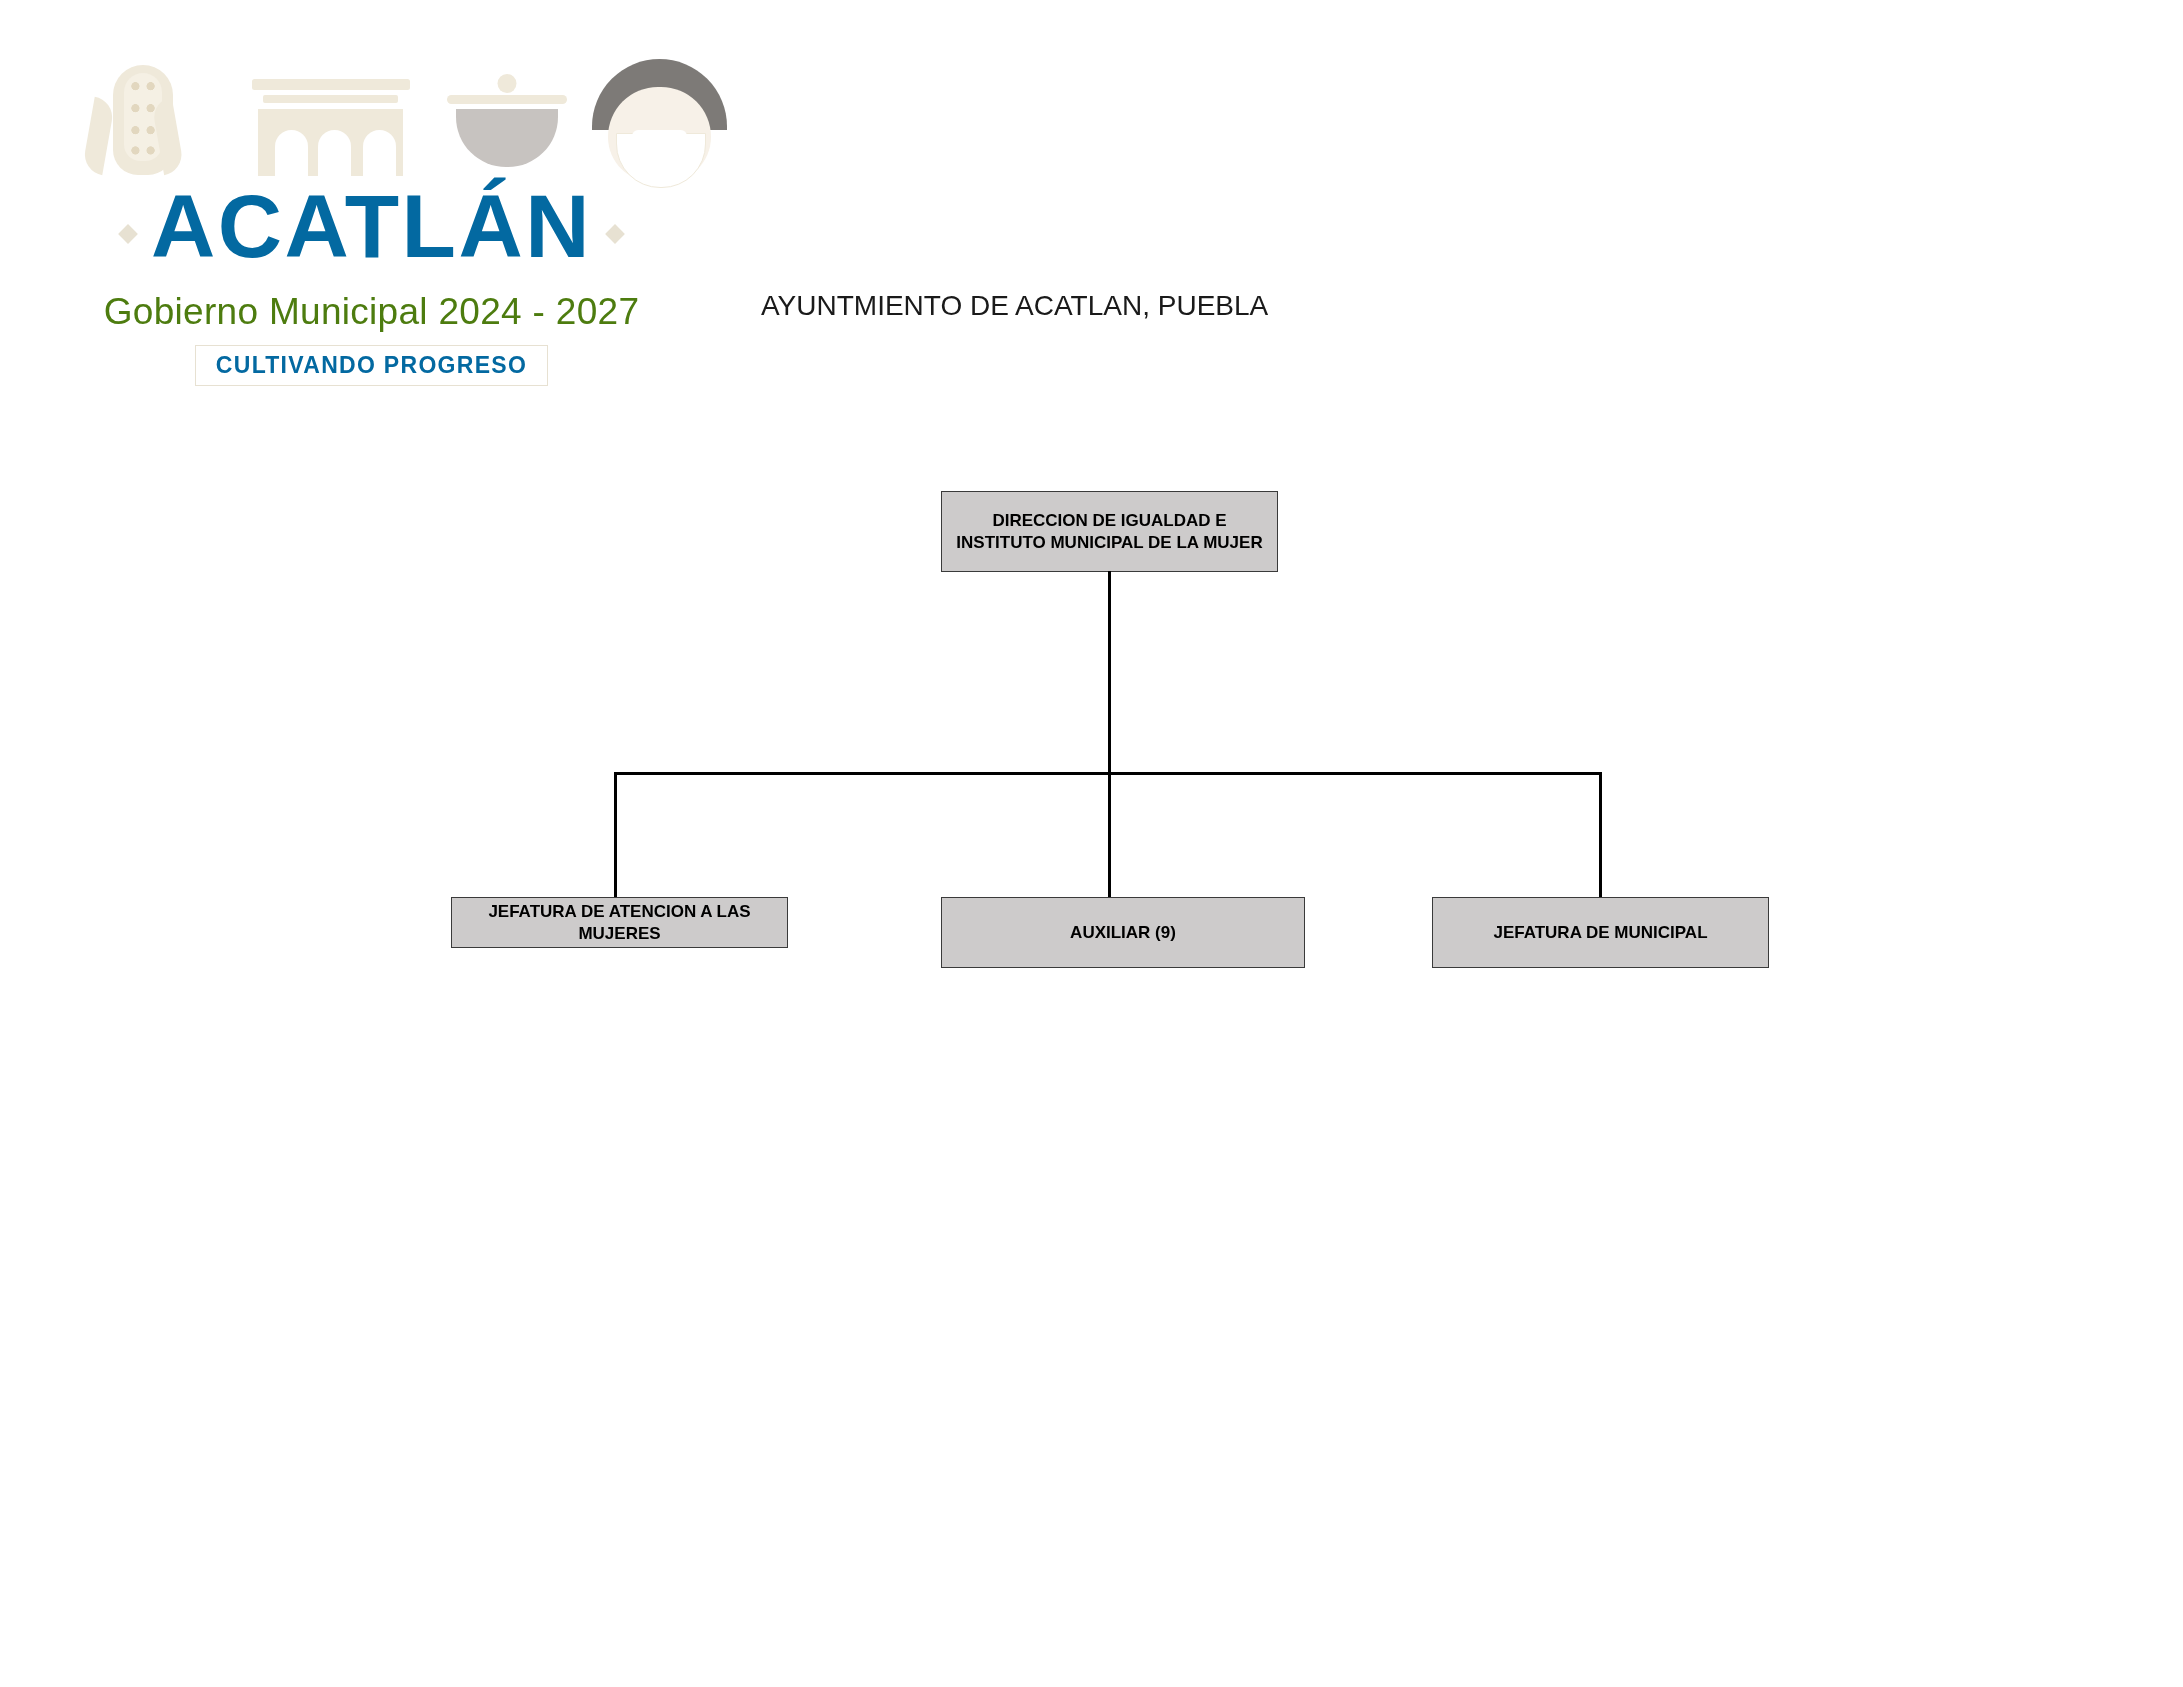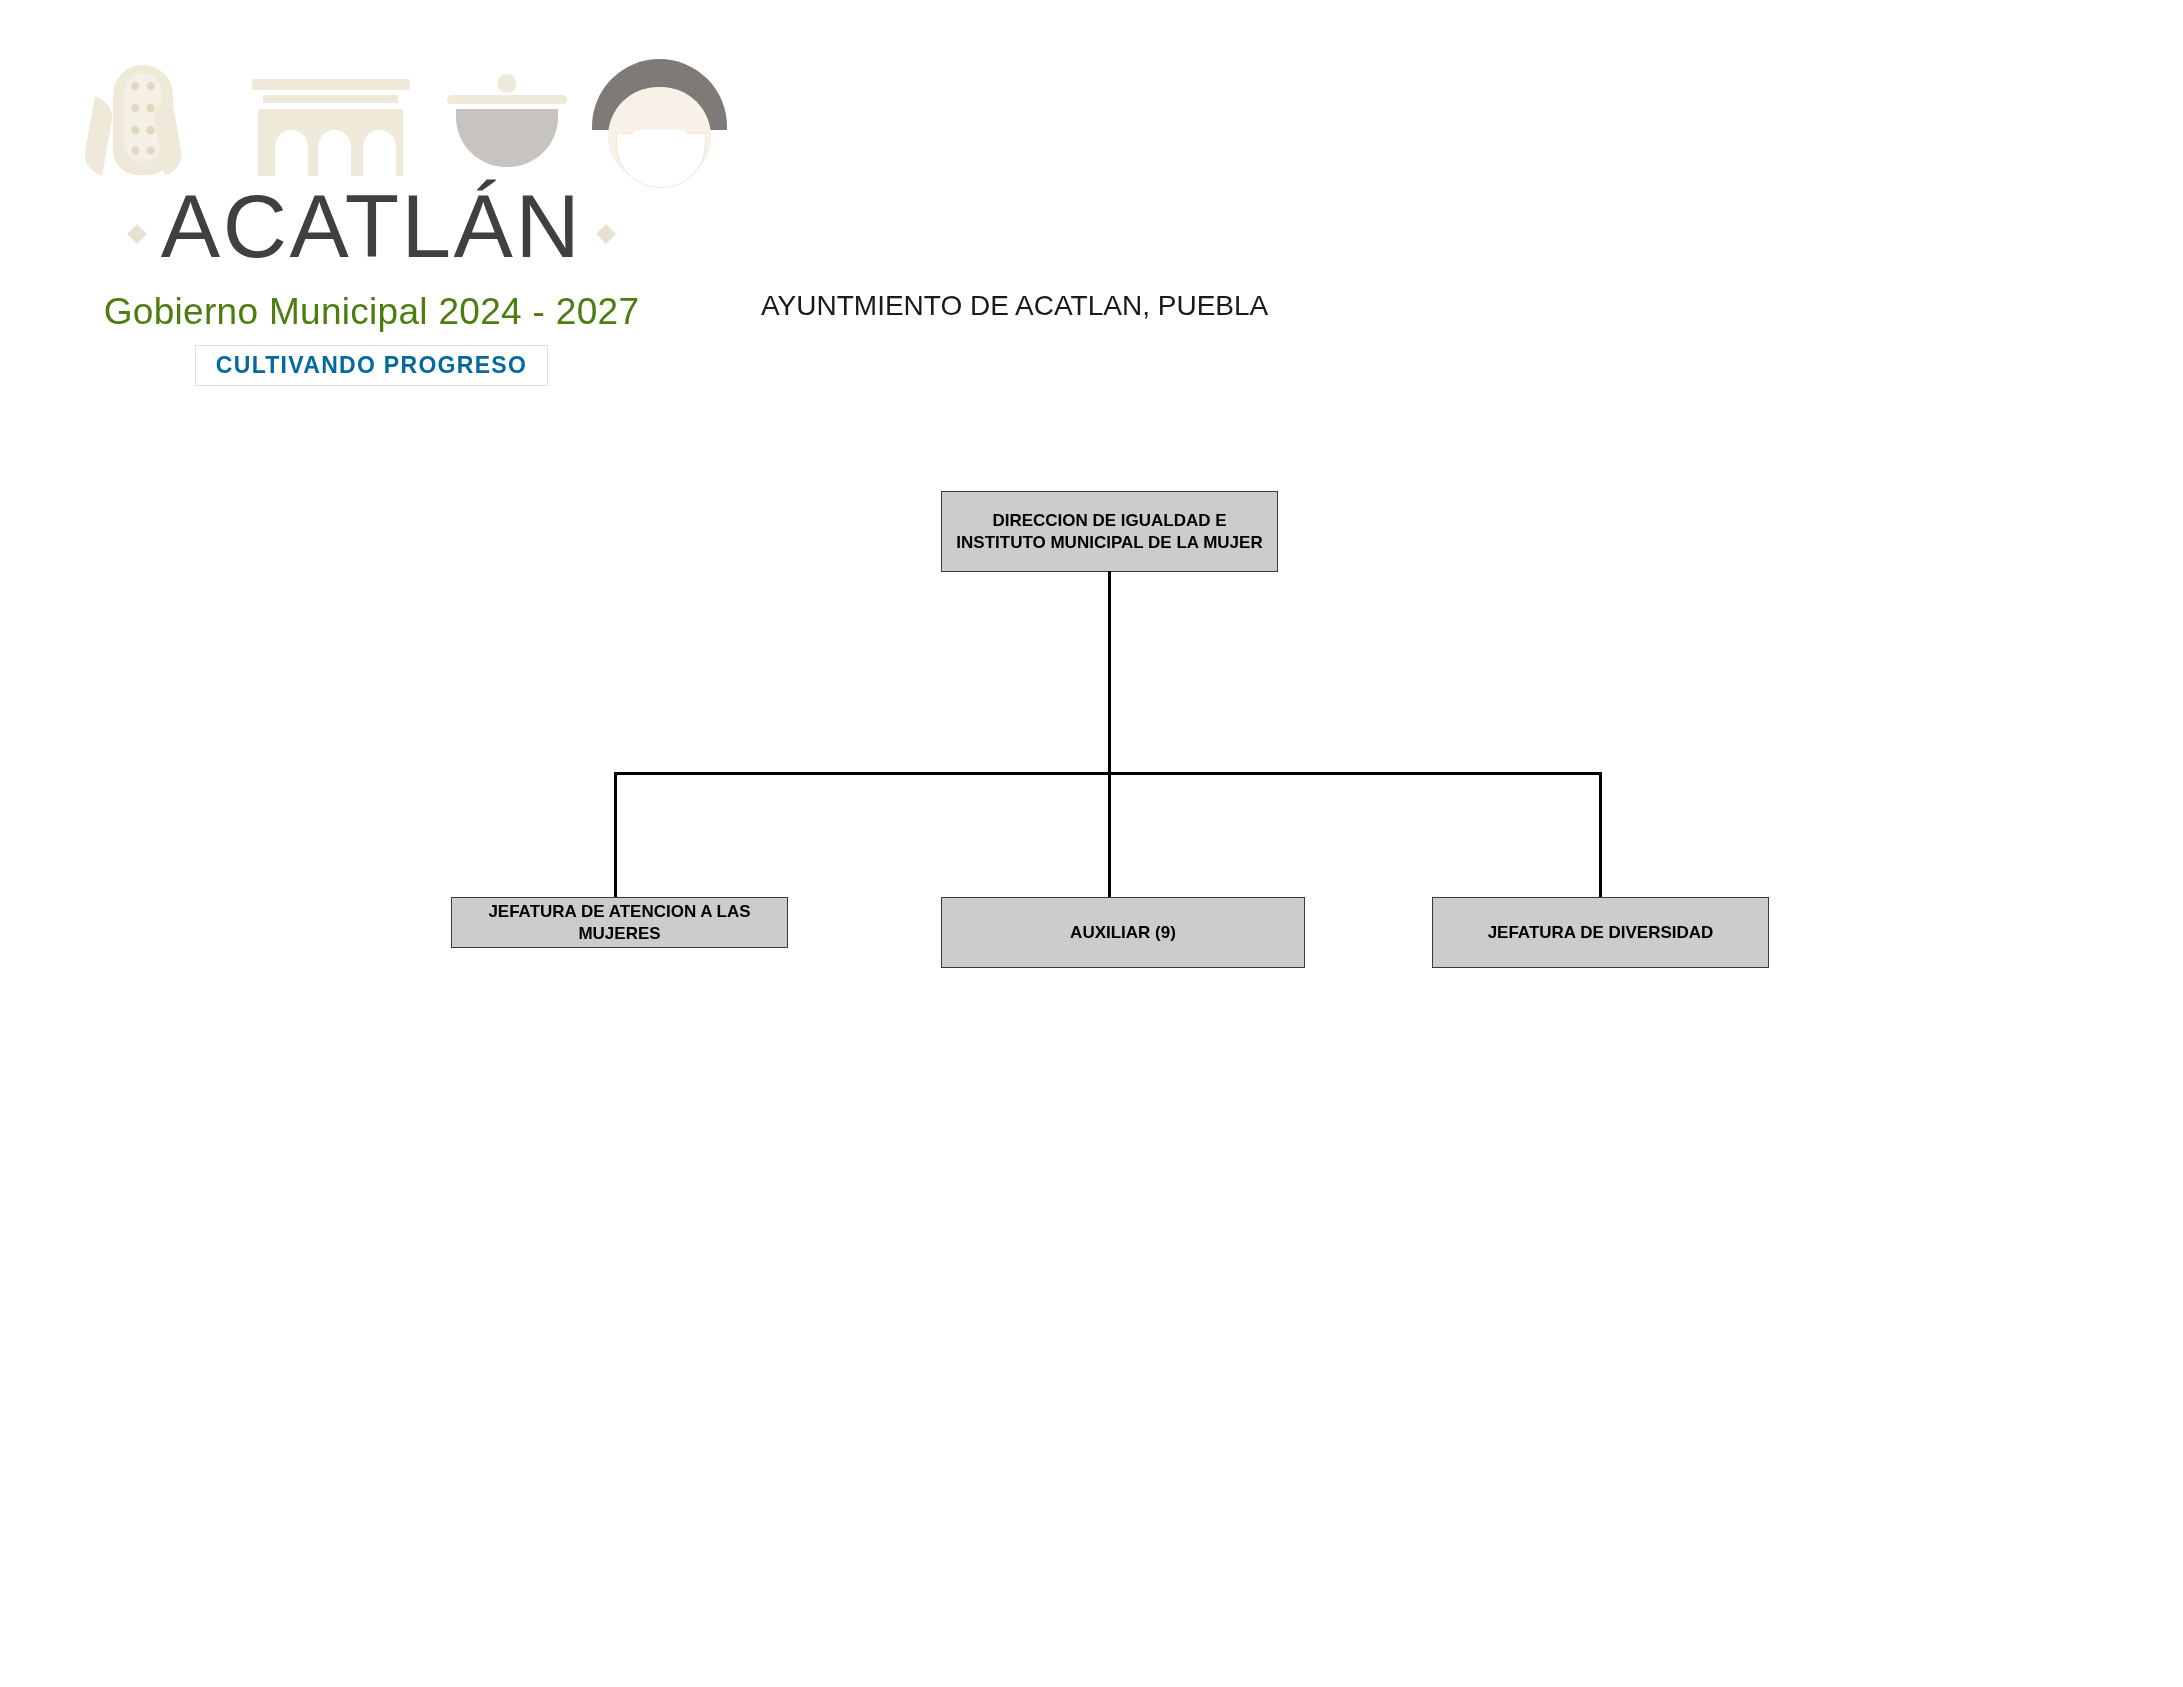--- a/index.html
+++ b/index.html
@@ -200,22 +200,22 @@
     position: absolute;
     left: 0;
     top: 145px;
     width: 643px;
     text-align: center;
   }
   .acatlan {
     font-size: 89px;
     line-height: 1.05;
     letter-spacing: 2.5px;
-    color: #404040;
-    font-weight: 400;
+    color: #0369a1;
+    font-weight: 700;
     font-family: "Liberation Sans", sans-serif;
   }
   .diamond {
     display: inline-block;
     width: 14px; height: 14px;
     background: #e7e1d2;
     transform: rotate(45deg);
     margin: 0 16.4px 16.4px 16.4px;
   }
   .gob {
@@ -336,16 +336,16 @@
   <div class="connector" style="left:614px; top:772px; width:2.5px; height:126px;"></div>
 
   <div class="connector" style="left:1108px; top:772px; width:3.2px; height:126px;"></div>
 
   <div class="connector" style="left:1599px; top:772px; width:2.5px; height:126px;"></div>
 
   <div class="node" style="left:451px; top:897px; width:337px; height:51px;">JEFATURA DE ATENCION A LAS MUJERES</div>
 
   <div class="node" style="left:941px; top:897px; width:364px; height:71px;">AUXILIAR (9)</div>
 
-  <div class="node" style="left:1432px; top:897px; width:337px; height:71px;">JEFATURA DE DIVERSIDAD</div>
+  <div class="node" style="left:1432px; top:897px; width:337px; height:71px;">JEFATURA DE MUNICIPAL</div>
 
 </div>
 
 
 </body></html>

